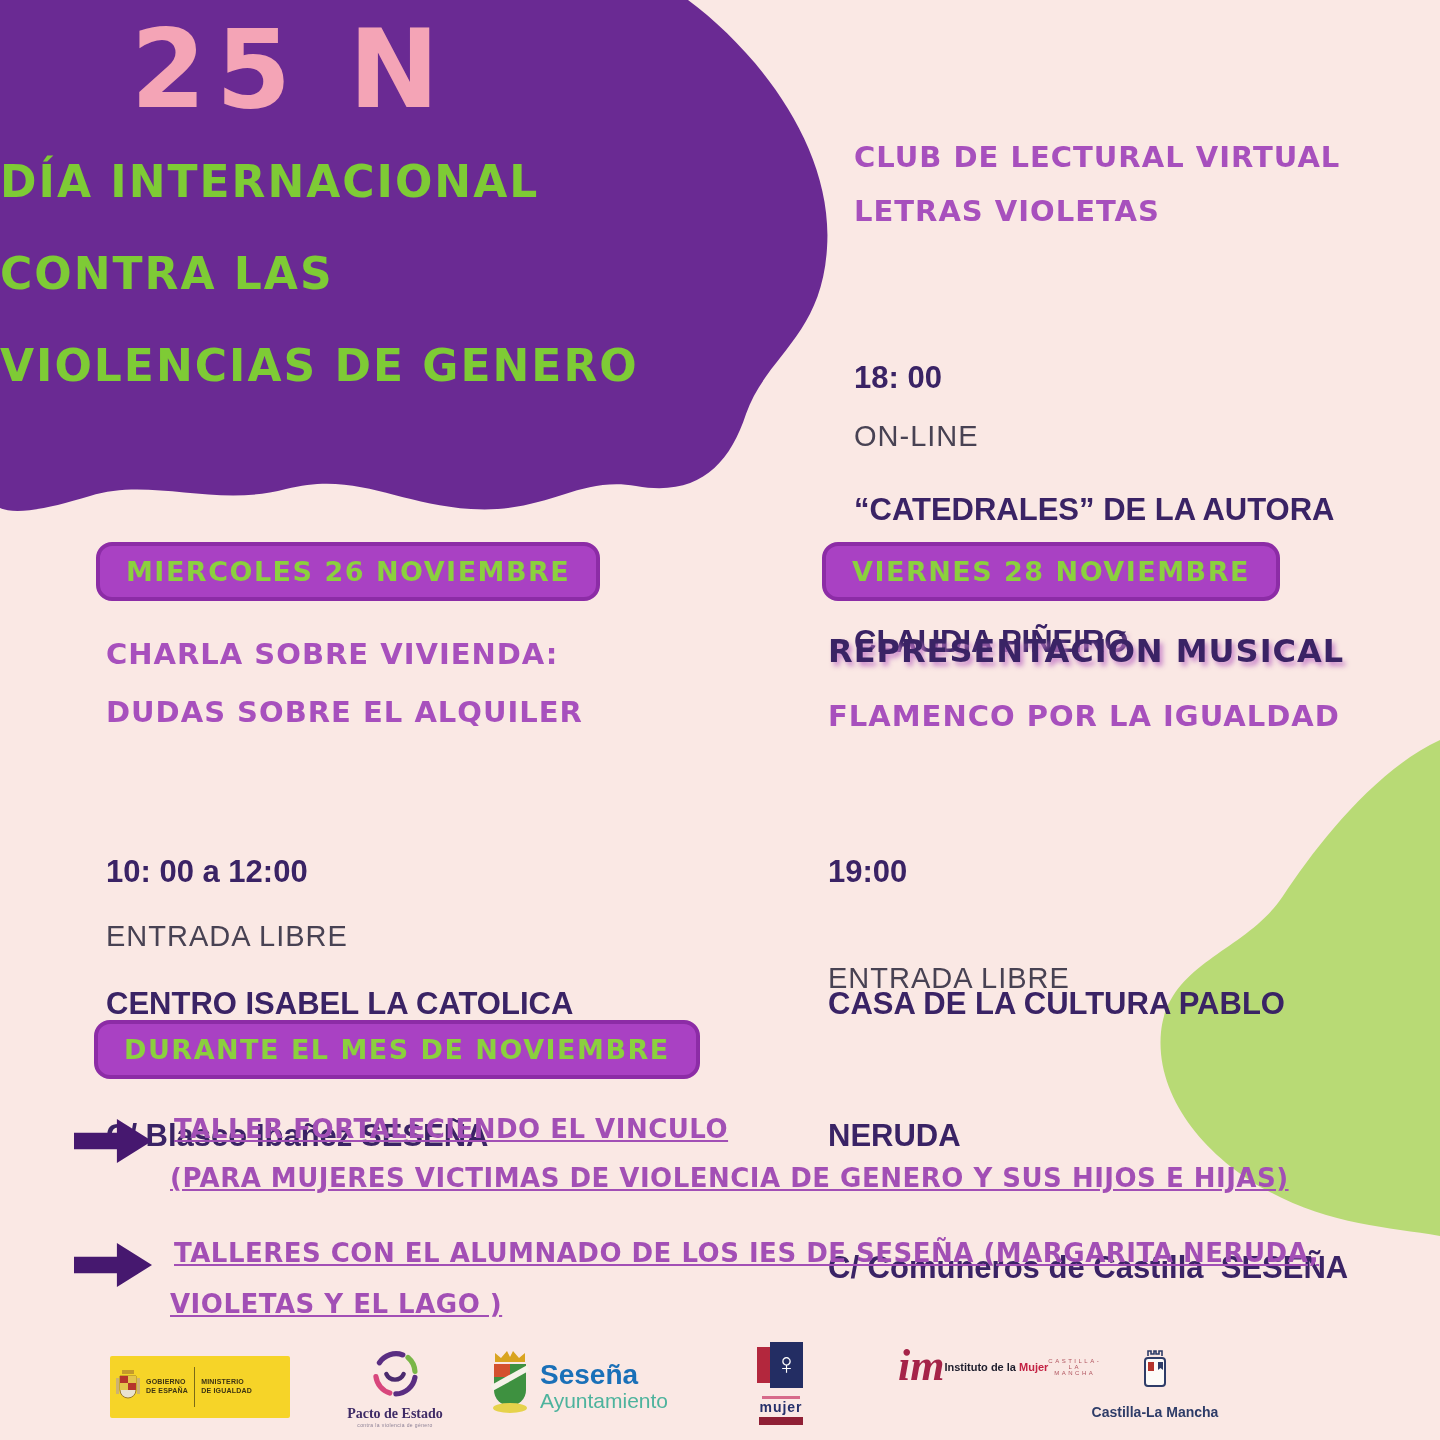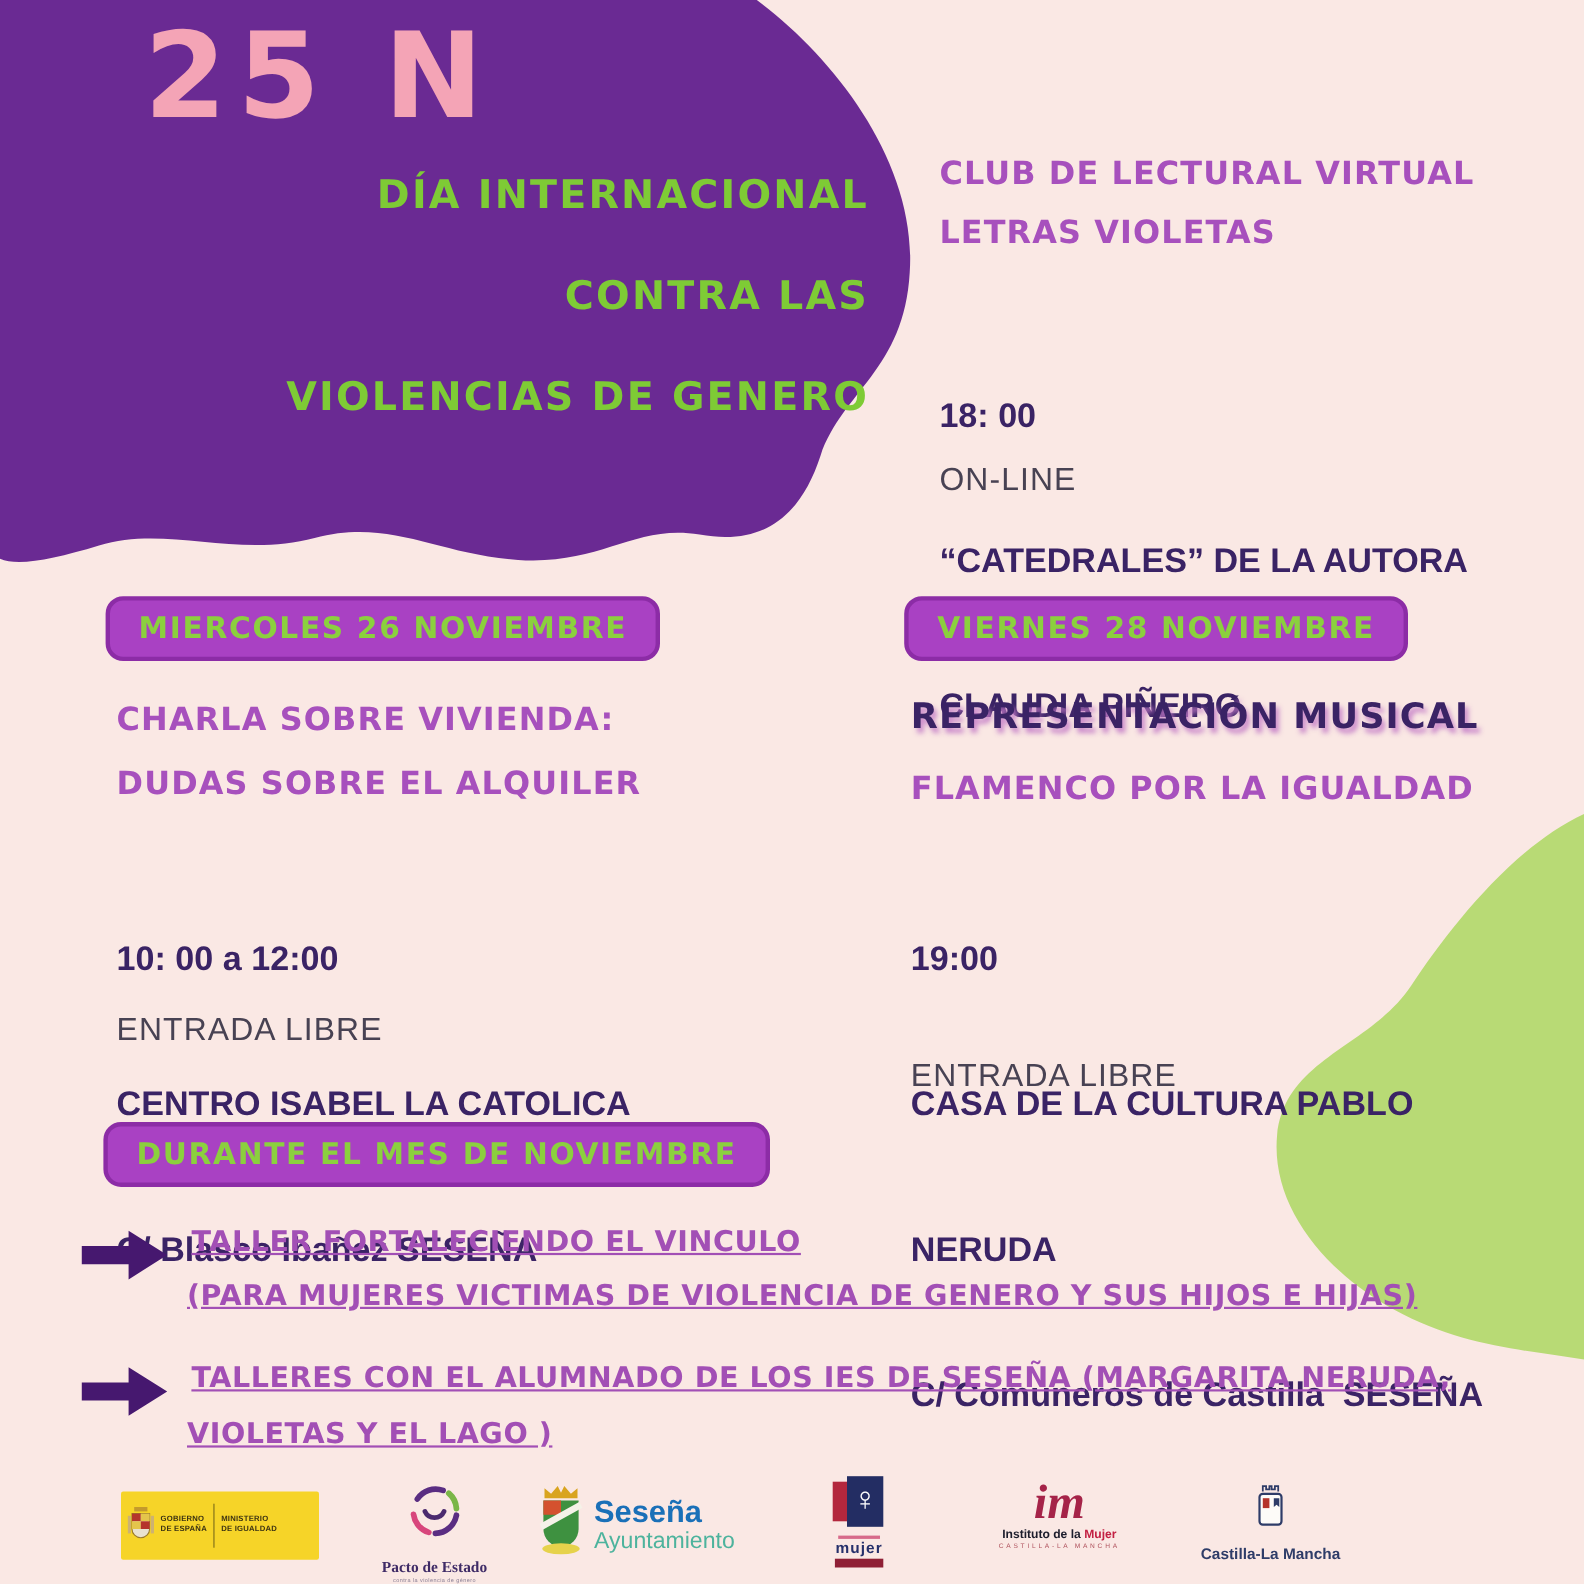--- a/index.html
+++ b/index.html
@@ -6,55 +6,55 @@
   .poster{position:relative;width:1440px;height:1440px;background:#fae8e4;overflow:hidden;
           font-family:"Liberation Sans",sans-serif;}
   .abs{position:absolute;}
   svg.blob{position:absolute;display:block;}
 
   
   .marker{font-family:"DejaVu Sans",sans-serif;font-weight:bold;}
 
   .t-num{left:0;top:16px;width:580px;text-align:center;font-size:108px;letter-spacing:10px;
          color:#f4a4b6;line-height:1;}
-  .t-line{left:0;top:0;width:790px;text-align:right;font-size:36px;letter-spacing:2px;
+  .t-line{left:0;top:0;width:790px;text-align:left;font-size:44px;letter-spacing:2px;
           color:#7ecb35;line-height:1;}
 
   .badge{background:#a941c3;border:4px solid #8c2ca6;border-radius:16px;color:#8bd03e;
          font-size:27px;letter-spacing:1.5px;padding:12px 26px;line-height:1;white-space:pre;}
 
   .eh{color:#a750bd;font-size:29px;letter-spacing:1px;white-space:pre;line-height:1;}
   .ed{color:#3a2365;font-size:31px;font-weight:bold;white-space:pre;line-height:44px;}
   .note{color:#484253;font-size:29px;letter-spacing:1px;white-space:pre;}
   .rep{color:#3a2365;font-size:32px;letter-spacing:1px;white-space:pre;
        text-shadow:3px 4px 5px rgba(195,122,199,0.85);}
 
   .bullet{color:#a24fb5;font-size:26px;letter-spacing:.5px;white-space:pre;line-height:1.1;text-decoration:underline;}
   .arrow{background:#46186f;clip-path:polygon(0 32%,55% 32%,55% 2%,100% 50%,55% 98%,55% 68%,0 68%);}
 
   
   .logo{display:flex;align-items:center;}
   .gob{background:#f6d428;width:168px;height:62px;padding:0 6px;gap:6px;border-radius:2px;}
   .gob .txt{font-size:7px;line-height:1.25;color:#3c3313;font-weight:bold;letter-spacing:.2px;}
   .gob .sep{width:1px;height:40px;background:#7a6a18;}
   .pacto{width:110px;flex-direction:column;text-align:center;}
-  .pacto .t{font-family:"Liberation Serif",serif;font-weight:bold;font-size:14px;color:#3f2b66;margin-top:18px;}
+  .pacto .t{font-family:"Liberation Serif",serif;font-weight:bold;font-size:14px;color:#3f2b66;margin-top:6px;}
   .pacto .s{font-size:5px;color:#8a7f95;letter-spacing:.4px;}
   .sesena{gap:7px;}
   .sesena .n{font-size:28px;font-weight:bold;color:#1a70b8;line-height:1;margin-top:12px;}
   .sesena .a{font-size:21px;color:#4db39d;line-height:1.15;}
   .mujer{flex-direction:column;width:56px;}
   .mujer .sym{position:relative;width:48px;height:52px;}
   .mujer .sq-red{position:absolute;left:0;top:5px;width:26px;height:36px;background:#b3273d;}
   .mujer .sq-navy{position:absolute;left:13px;top:0;width:33px;height:46px;background:#232d63;
                   color:#fff;font-size:30px;line-height:44px;text-align:center;}
   .mujer .bar1{width:38px;height:3px;background:#d globals76a8a;background:#d76a8a;margin:2px 0 1px;}
   .mujer .n{font-size:14px;font-weight:bold;color:#26306b;letter-spacing:1px;line-height:1.1;}
   .mujer .bar2{width:44px;height:8px;background:#8f1f35;margin-top:2px;}
-  .inst{flex-direction:column;width:130px;text-align:center;}
+  .inst{flex-direction:row;width:130px;text-align:center;}
   .inst .im{font-family:"Liberation Serif",serif;font-style:italic;font-weight:bold;
             font-size:44px;color:#a52348;line-height:.9;}
   .inst .l{font-size:11px;font-weight:bold;color:#1d1d2c;margin-top:3px;white-space:pre;}
   .inst .l .b{color:#c32143;}
   .inst .s{font-size:6px;letter-spacing:2.5px;color:#b0535e;margin-top:2px;}
   .clm{flex-direction:column;width:130px;text-align:center;}
   .clm .n{font-size:14px;font-weight:bold;color:#2e3c68;margin-top:2px;}
 </style>
 </head>
 <body>

